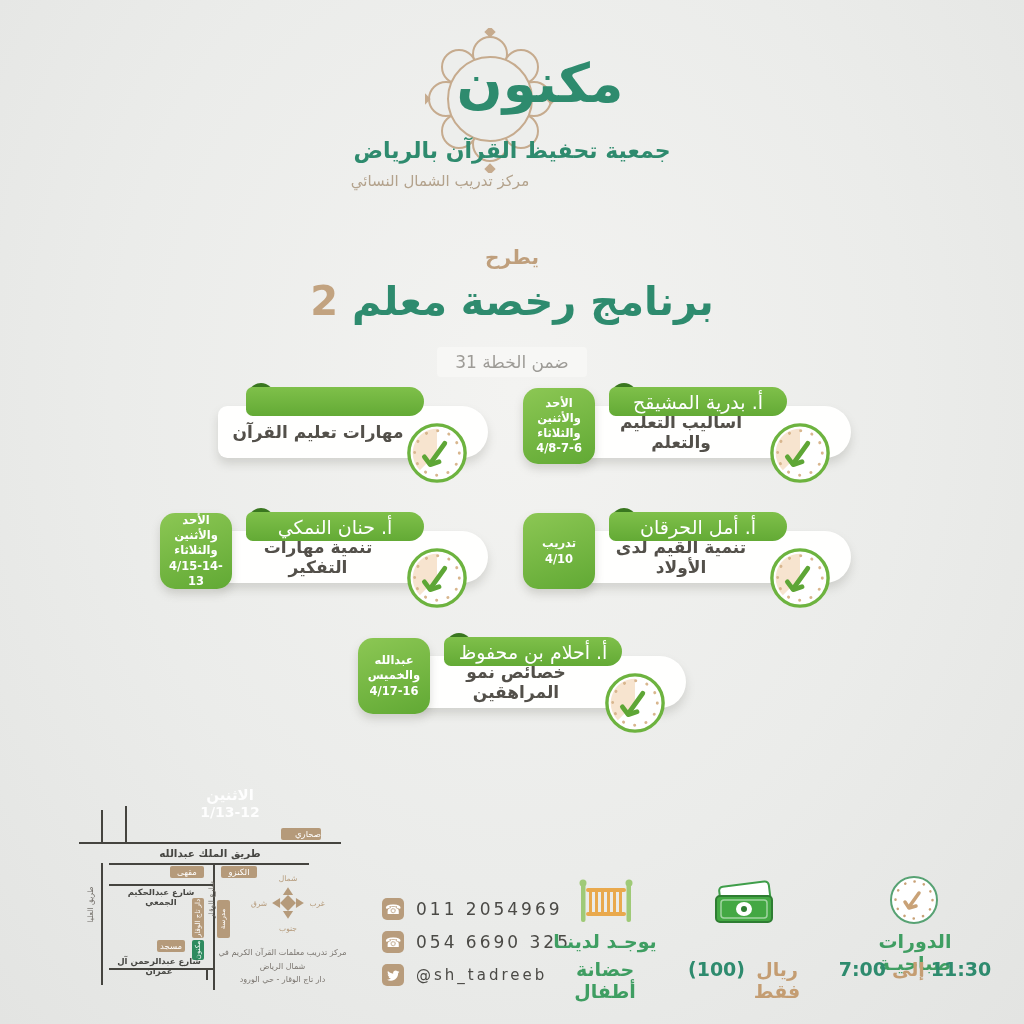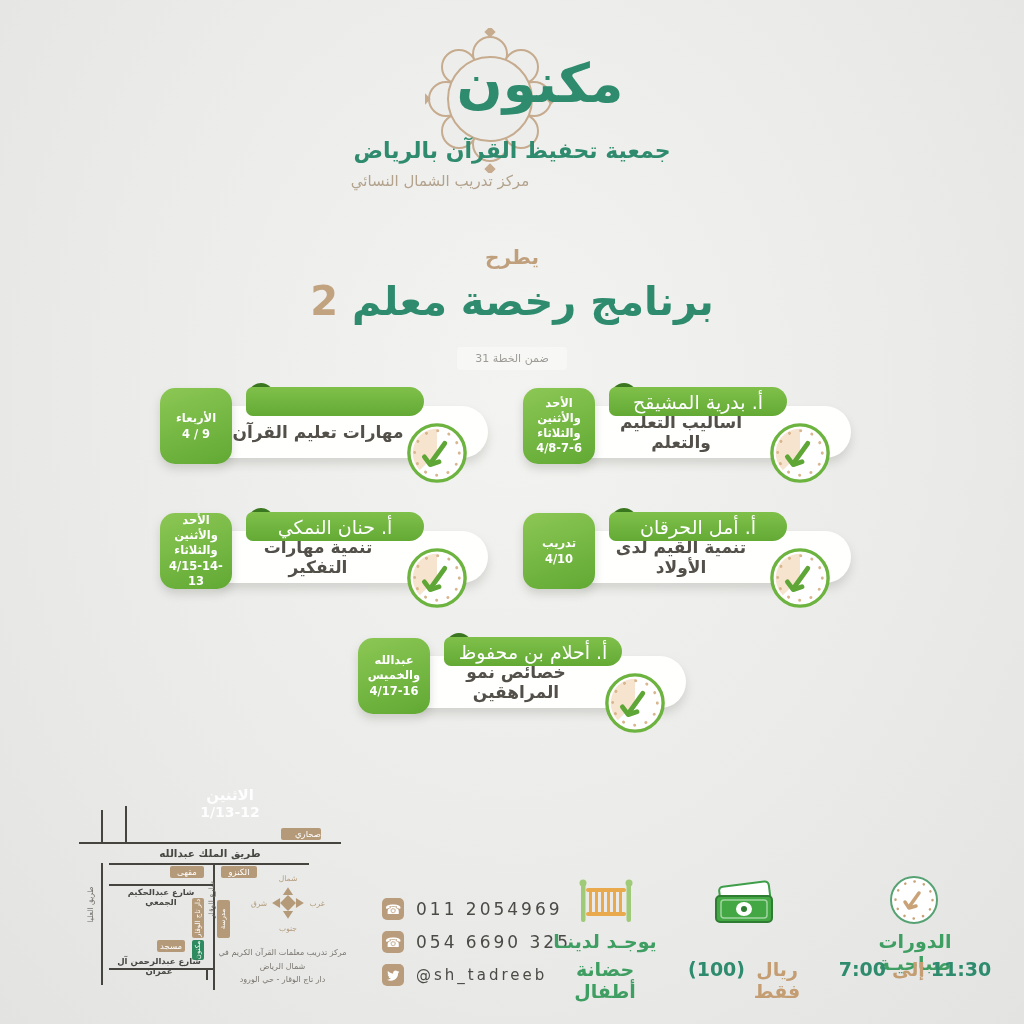--- a/index.html
+++ b/index.html
@@ -11,21 +11,21 @@
   .abs{position:absolute;}
   
   .medallion{left:425px;top:28px;}
   .logo-word{left:455px;top:52px;width:170px;text-align:center;font-size:54px;font-weight:bold;color:#2e8b6e;}
   .org-name{left:0;top:138px;width:1024px;text-align:center;font-size:22px;font-weight:bold;color:#2e8b6e;}
   .center-name{left:0;top:172px;width:880px;text-align:center;font-size:15px;color:#b3a28c;}
   .kicker{left:0;top:245px;width:1024px;text-align:center;font-size:20px;font-weight:bold;color:#bf9f7c;}
   .program-title{left:0;top:278px;width:1024px;text-align:center;font-size:40px;font-weight:bold;color:#2e8b6e;}
   .program-title .num{color:#c2a380;}
   .badge-wrap{left:0;top:347px;width:1024px;text-align:center;}
-  .plan-badge{display:inline-block;background:#f7f7f5;color:#9d9b96;font-size:11px;padding:5px 18px;border-radius:4px;text-align:center;}
+  .plan-badge{display:inline-block;background:#f7f7f5;color:#9d9b96;font-size:17px;padding:5px 18px;border-radius:4px;text-align:center;}
   
   .card{position:absolute;width:350px;height:112px;}
   .tab{position:absolute;left:8px;top:2px;width:72px;height:76px;z-index:4;
     background:linear-gradient(160deg,#8cc754,#61a934);border-radius:15px;
     box-shadow:0 5px 8px rgba(110,110,100,.25);
     display:flex;flex-direction:column;justify-content:center;align-items:center;
     color:#fff;font-weight:bold;font-size:11.5px;line-height:1.3;text-align:center;padding:9px;box-sizing:border-box;}
   .tab .dates{font-size:11.5px;margin-top:1px;}
   .pill{position:absolute;left:66px;top:20px;width:270px;height:52px;z-index:1;
     background:#fffffe;border-radius:10px 28px 28px 10px;
@@ -116,24 +116,20 @@
       <circle cx="33" cy="33" r="23" fill="none" stroke="#d8b68e" stroke-width="3" stroke-dasharray="0.2 11.84" stroke-linecap="round"></circle>
       <path d="M41 23 L26 44" stroke="#5ea636" stroke-width="5" stroke-linecap="round"></path>
       <path d="M20 37 L26 45 L35 42" fill="none" stroke="#5ea636" stroke-width="5" stroke-linecap="round" stroke-linejoin="round"></path>
     </svg>
   </div>
 
   <div class="card" style="left:152px;top:386px;">
     <div class="pill">مهارات تعليم القرآن</div>
     <div class="fold"></div>
     <div class="banner"></div>
-    <div class="tab">
-      <div>الأربعاء</div>
-      <div class="dates" dir="ltr">4 / 9</div>
-    </div>
     <svg class="cardclock" viewBox="0 0 66 66">
       <circle cx="33" cy="33" r="29" fill="#ffffff" stroke="#6db33f" stroke-width="3.5"></circle>
       <path d="M33 33 L33 8 A25 25 0 0 0 15.3 50.7 Z" fill="#f7e4cf"></path>
       <circle cx="33" cy="33" r="23" fill="none" stroke="#d8b68e" stroke-width="3" stroke-dasharray="0.2 11.84" stroke-linecap="round"></circle>
       <path d="M41 23 L26 44" stroke="#5ea636" stroke-width="5" stroke-linecap="round"></path>
       <path d="M20 37 L26 45 L35 42" fill="none" stroke="#5ea636" stroke-width="5" stroke-linecap="round" stroke-linejoin="round"></path>
     </svg>
   </div>
 
   <div class="card" style="left:515px;top:511px;">

